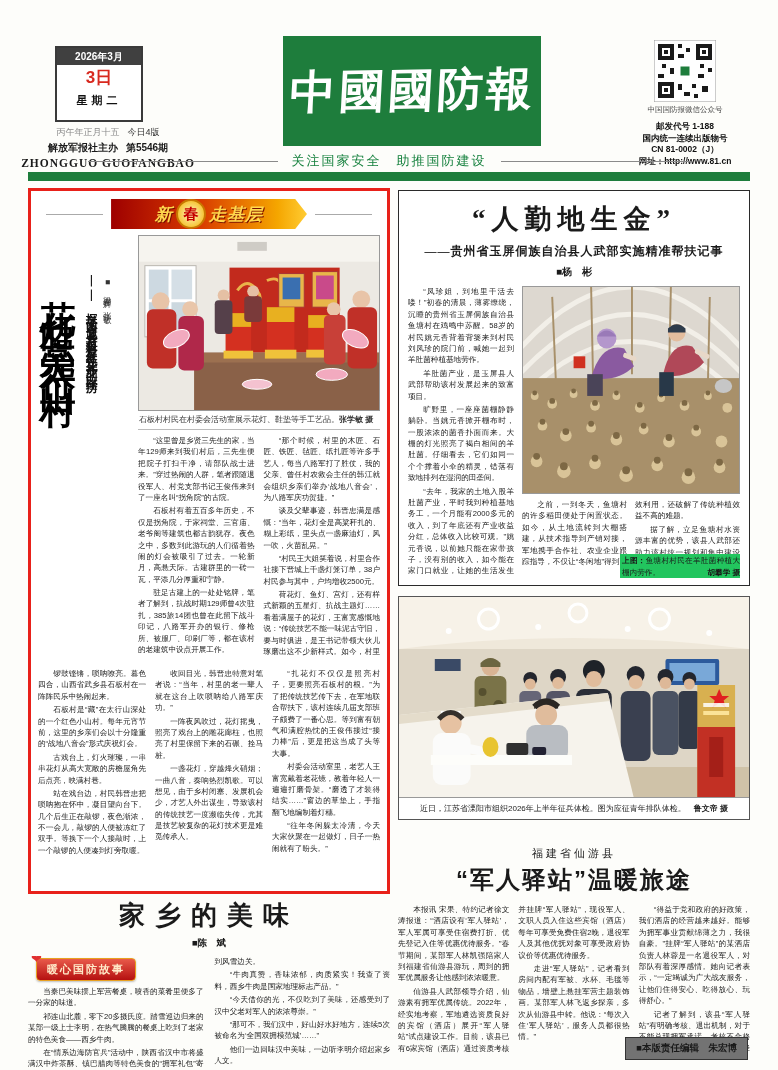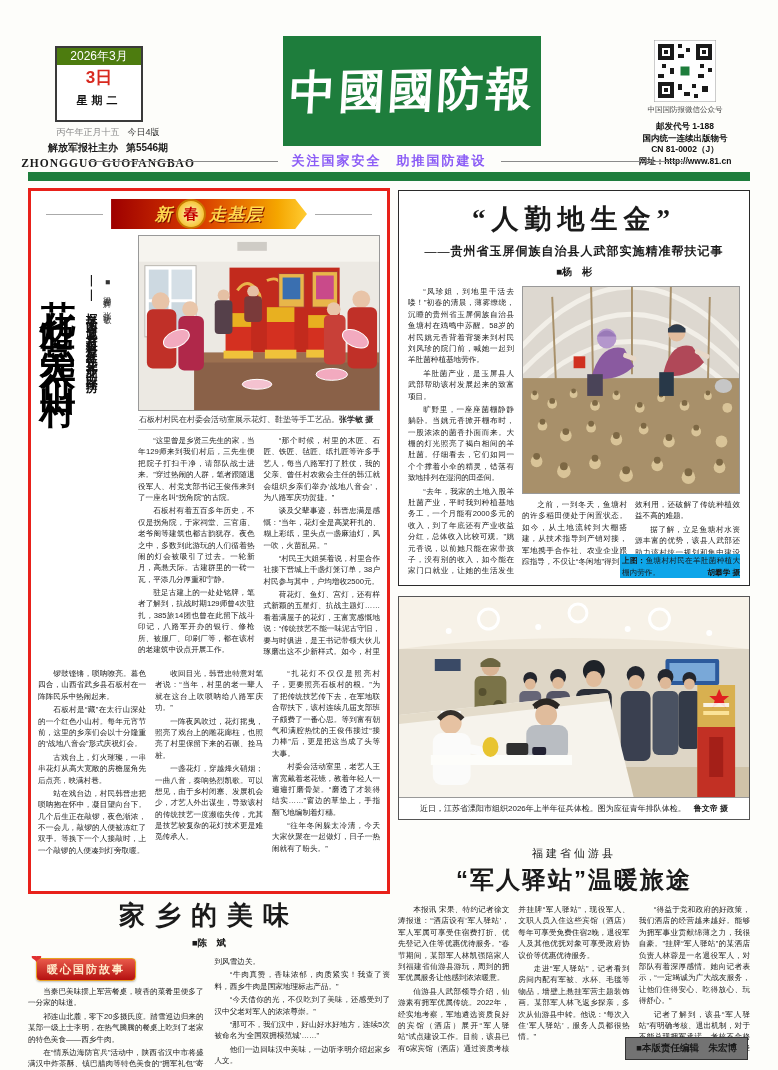--- a/index.html
+++ b/index.html
@@ -1,39 +1,39 @@
 <!DOCTYPE html>
 <html><head>
 <meta charset="utf-8">
 <style>
   html,body{margin:0;padding:0;background:#888;}
   #page{position:relative;width:778px;height:1070px;background:#fdfdfa;margin:0 auto;
         font-family:"Liberation Sans","DejaVu Sans",sans-serif;color:#1a1a1a;overflow:hidden;}
   
   .datebox{position:absolute;left:55px;top:46px;width:84px;height:72px;border:2px solid #3a3a3a;background:#fff;text-align:center;}
-  .datebox .db-month{background:#4d7c0f;color:#fff;font-size:12px;line-height:17px;font-weight:normal;}
+  .datebox .db-month{background:#404040;color:#fff;font-size:10px;line-height:17px;font-weight:bold;}
   .datebox .db-day{color:#d8291f;font-size:17px;font-weight:900;line-height:26px;}
   .datebox .db-week{color:#111;font-size:11px;font-weight:900;letter-spacing:4px;line-height:18px;}
   .hleft{position:absolute;left:18px;top:126px;width:180px;text-align:center;}
   .hleft .l1{font-size:9px;color:#333;}
   .hleft .l1 .lunar{color:#8a8a8a;margin-right:8px;}
   .hleft .l2{font-size:10px;font-weight:900;margin-top:2px;}
   .hleft .l2 span{margin:8px 4px;}
   .hleft .l3{font-family:"Liberation Serif",serif;font-size:11.5px;font-weight:900;letter-spacing:1px;margin-top:2px;}
   .masthead{position:absolute;left:283px;top:36px;width:258px;height:110px;background:#1e7d3c;
             display:flex;align-items:center;justify-content:center;}
   .masthead span{color:#fff;font-family:"DejaVu Serif","Liberation Serif",serif;font-weight:900;
                  font-size:46px;letter-spacing:3px;transform:skewX(-4deg) rotate(-1deg);white-space:nowrap;}
   .hright{position:absolute;left:620px;top:40px;width:130px;text-align:center;}
   .qr{width:62px;height:62px;margin:0 auto;display:block;}
   .qr-label{font-size:7.5px;color:#444;margin-top:3px;}
   .post{margin-top:6px;font-size:8.5px;font-weight:900;line-height:11.5px;color:#111;}
   .slogan-row{position:absolute;left:0;top:152px;width:778px;display:flex;align-items:center;justify-content:center;}
   .slogan-row .rule{height:1px;background:#8a8a8a;width:190px;margin:0 14px;}
-  .slogan{color:#8b5cf6;font-size:13px;font-weight:700;letter-spacing:2px;}
+  .slogan{color:#15803d;font-size:13px;font-weight:400;letter-spacing:2px;}
   .greenbar{position:absolute;left:28px;top:172px;width:722px;height:9px;background:#1e7d3c;}
   
   .la-box{position:absolute;left:28px;top:188px;width:362px;height:706px;border:3px solid #e8211a;background:#fff;box-sizing:border-box;padding:6px 7px;}
   .banner-row{display:flex;align-items:center;justify-content:center;margin:2px 0 6px 0;}
   .banner-row .bline{height:1px;background:#aaa;width:60px;margin:0 8px;}
   .banner{position:relative;width:206px;height:30px;background:linear-gradient(90deg,#9e0000,#d83a00 45%,#f5a600 85%,#ffcc33);
           clip-path:polygon(0 0,94% 0,100% 50%,94% 100%,0 100%);
           display:flex;align-items:center;justify-content:center;box-shadow:0 1px 2px rgba(0,0,0,.3);}
   .banner .btxt{color:#ffd84d;font-weight:900;font-size:17px;font-style:italic;text-shadow:1px 1px 0 #7a1000;letter-spacing:1px;}
   .banner .bcircle{width:26px;height:26px;border-radius:50%;background:radial-gradient(#fff3c0,#f2b300);border:2px solid #c87800;
@@ -54,21 +54,21 @@
   
   .ma-box{position:absolute;left:398px;top:190px;width:352px;height:396px;border:1px solid #2a2a2a;background:#fff;box-sizing:border-box;padding:10px 9px 8px 9px;}
   .ma-title{text-align:center;font-size:27px;font-weight:900;letter-spacing:6px;font-family:"Liberation Serif",serif;}
   .ma-sub{text-align:center;font-size:12px;font-weight:700;margin-top:6px;letter-spacing:1px;font-family:"Liberation Serif",serif;}
   .ma-byline{text-align:center;font-size:10px;margin:5px 0 7px 0;font-weight:700;}
   .ma-body{display:flex;position:relative;}
   .ma-col1{width:106px;height:292px;overflow:hidden;margin-right:8px;}
   .ma-right{flex:1;min-width:0;}
   .ma-photo{width:100%;height:208px;border:1px solid #999;box-sizing:border-box;display:block;}
   .ma-twocol{margin-top:5px;height:76px;overflow:hidden;column-count:2;column-gap:8px;}
-  .ma-credit{position:absolute;right:0;bottom:0;width:118px;background:#0ea5e9;font-size:7.6px;line-height:1.5;text-align:justify;padding:1px 0 0 2px;}
+  .ma-credit{position:absolute;right:0;bottom:0;width:118px;background:#22c55e;font-size:7.6px;line-height:1.5;text-align:justify;padding:1px 0 0 2px;}
   .ma-credit .b{font-weight:900;}
   .ma-credit .c{font-weight:900;float:right;}
   
   .rp-box{position:absolute;left:398px;top:596px;width:352px;border:1px solid #555;background:#fff;box-sizing:border-box;}
   .rp-photo{width:100%;height:200px;display:block;}
   .rp-caption{display:flex;justify-content:center;font-size:8px;color:#222;padding:5px 8px;border-top:1px solid #999;}
   .rp-caption .credit{font-weight:900;white-space:nowrap;margin-left:8px;}
   
   .sa{position:absolute;left:398px;top:846px;width:352px;height:218px;}
   .sa-kicker{text-align:center;font-size:11px;font-family:"Liberation Serif",serif;letter-spacing:3px;color:#222;}

